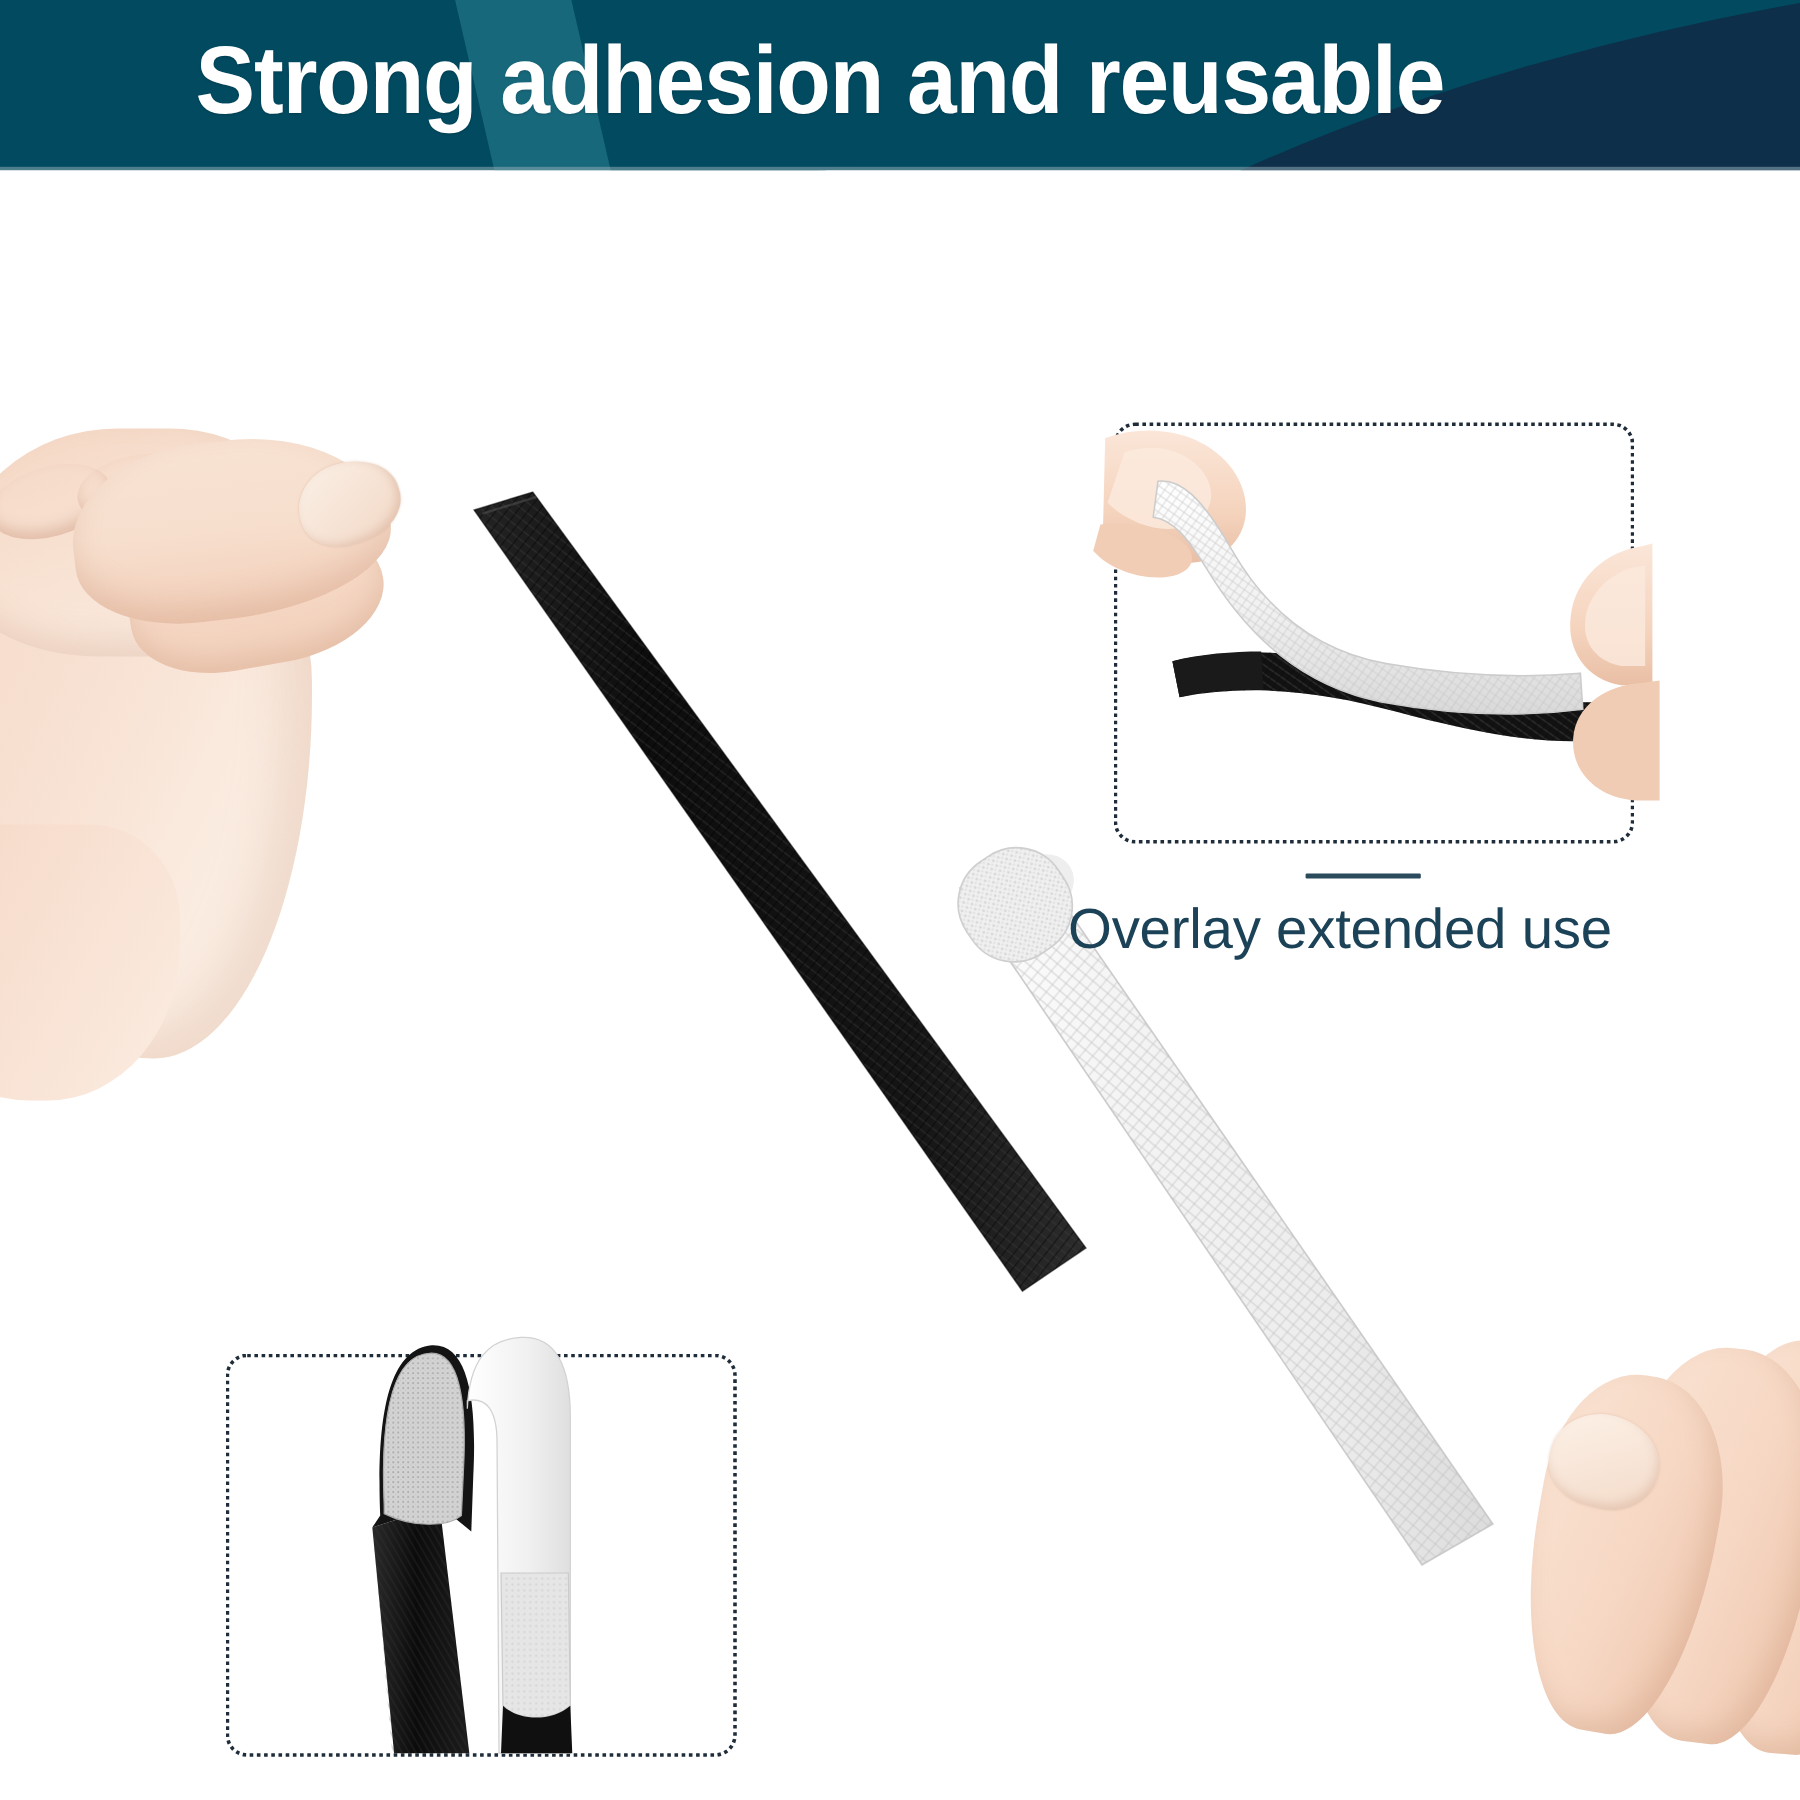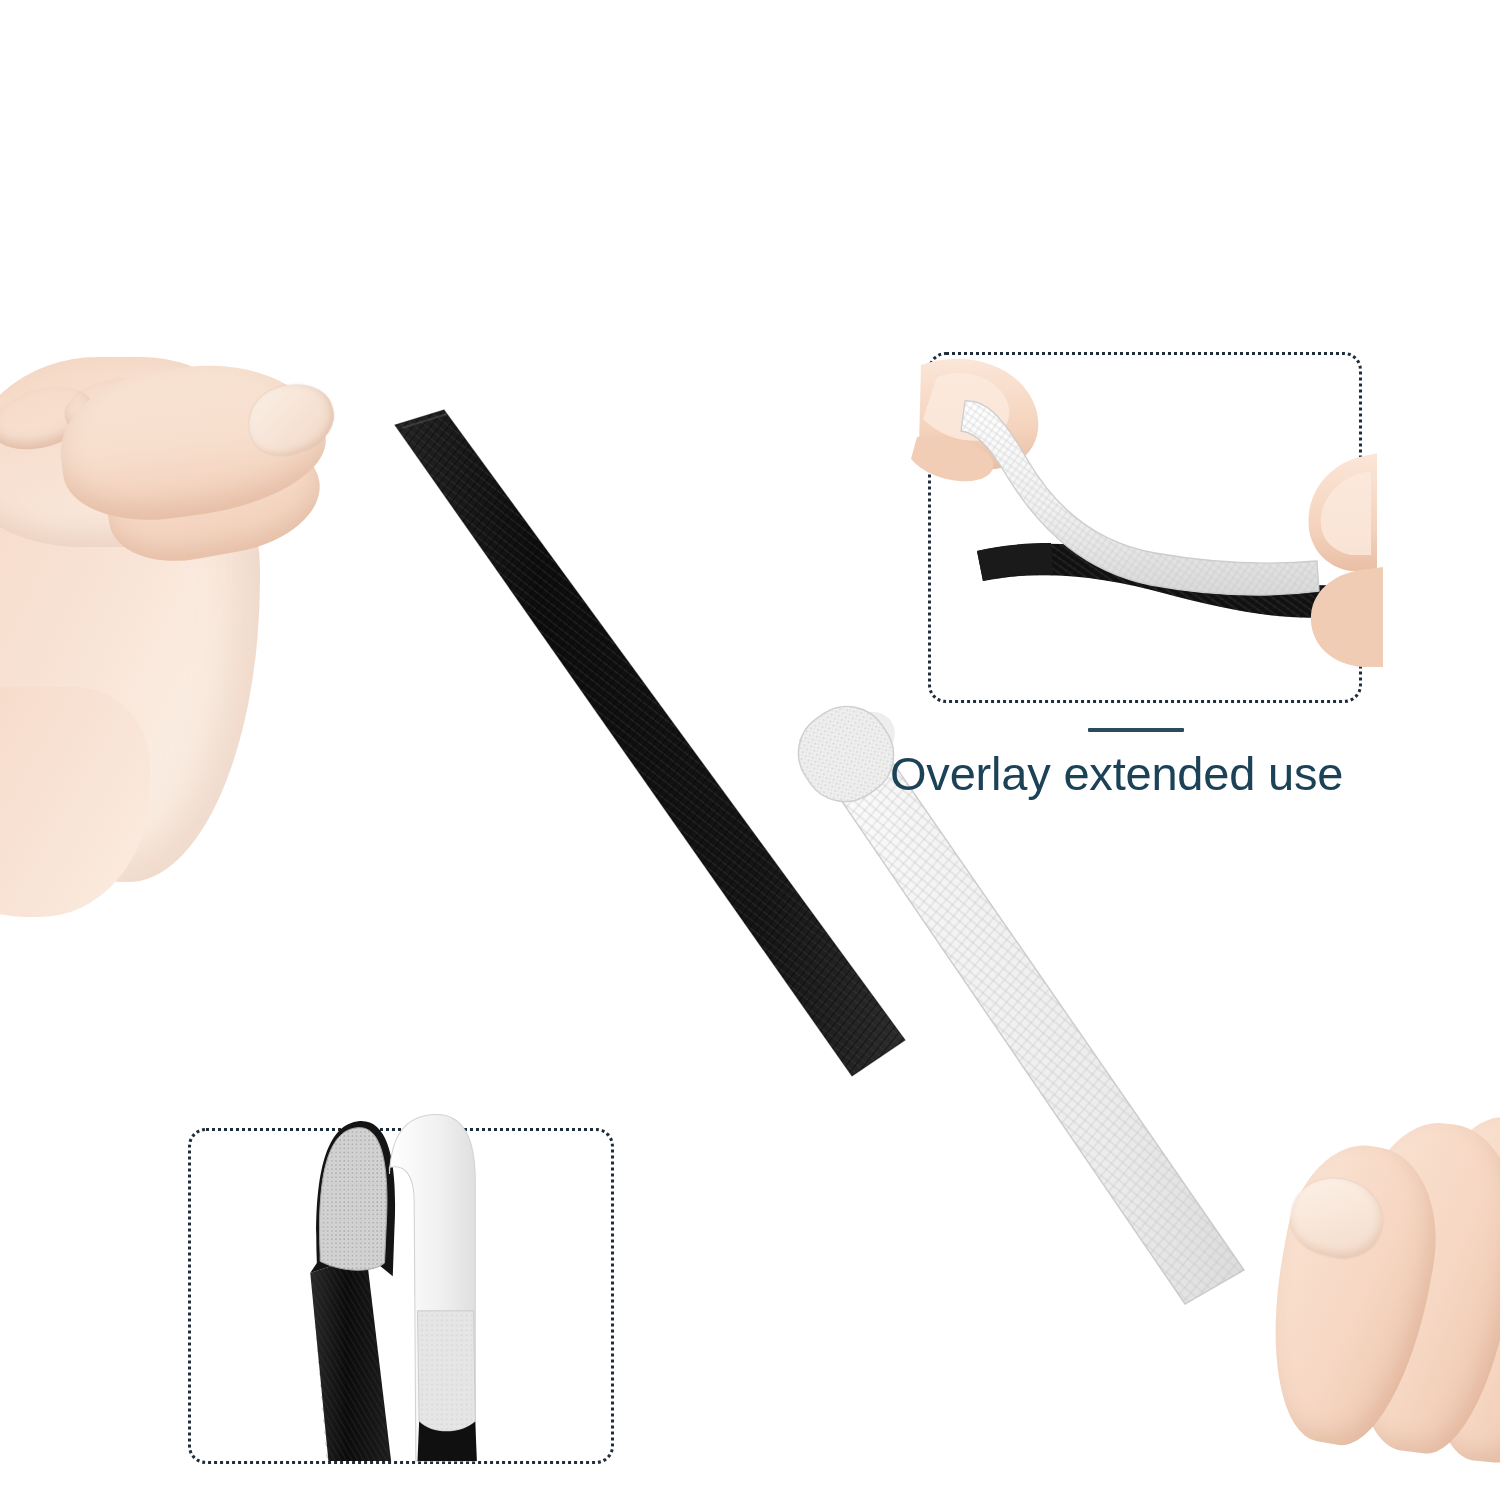--- a/index.html
+++ b/index.html
@@ -241,20 +241,27 @@
     letter-spacing: -.2px;
   }
   #caption-overlay { left: 890px; top: 586px; text-align: right; }
   #caption-overlay .caption-rule { width: 96px; margin: 0 0 12px 198px; }
 </style>
 </head>
 <body>
 
 <div id="page">
 
+  <div id="header-banner">
+    <div id="banner-swoosh-light"></div>
+    <div id="banner-swoosh-light2"></div>
+    <div id="banner-swoosh-dark"></div>
+    <h1 id="header-title">Strong adhesion and reusable</h1>
+    <div id="banner-edge"></div>
+  </div>
 
   <div id="hero-photo">
 
     <div id="left-hand">
       <div class="palm"></div>
       <div class="wrist"></div>
       <div class="knuckles"></div>
       <div class="knuckle-crease-a"></div>
       <div class="knuckle-crease-b"></div>
       <div class="thumb-base"></div>

